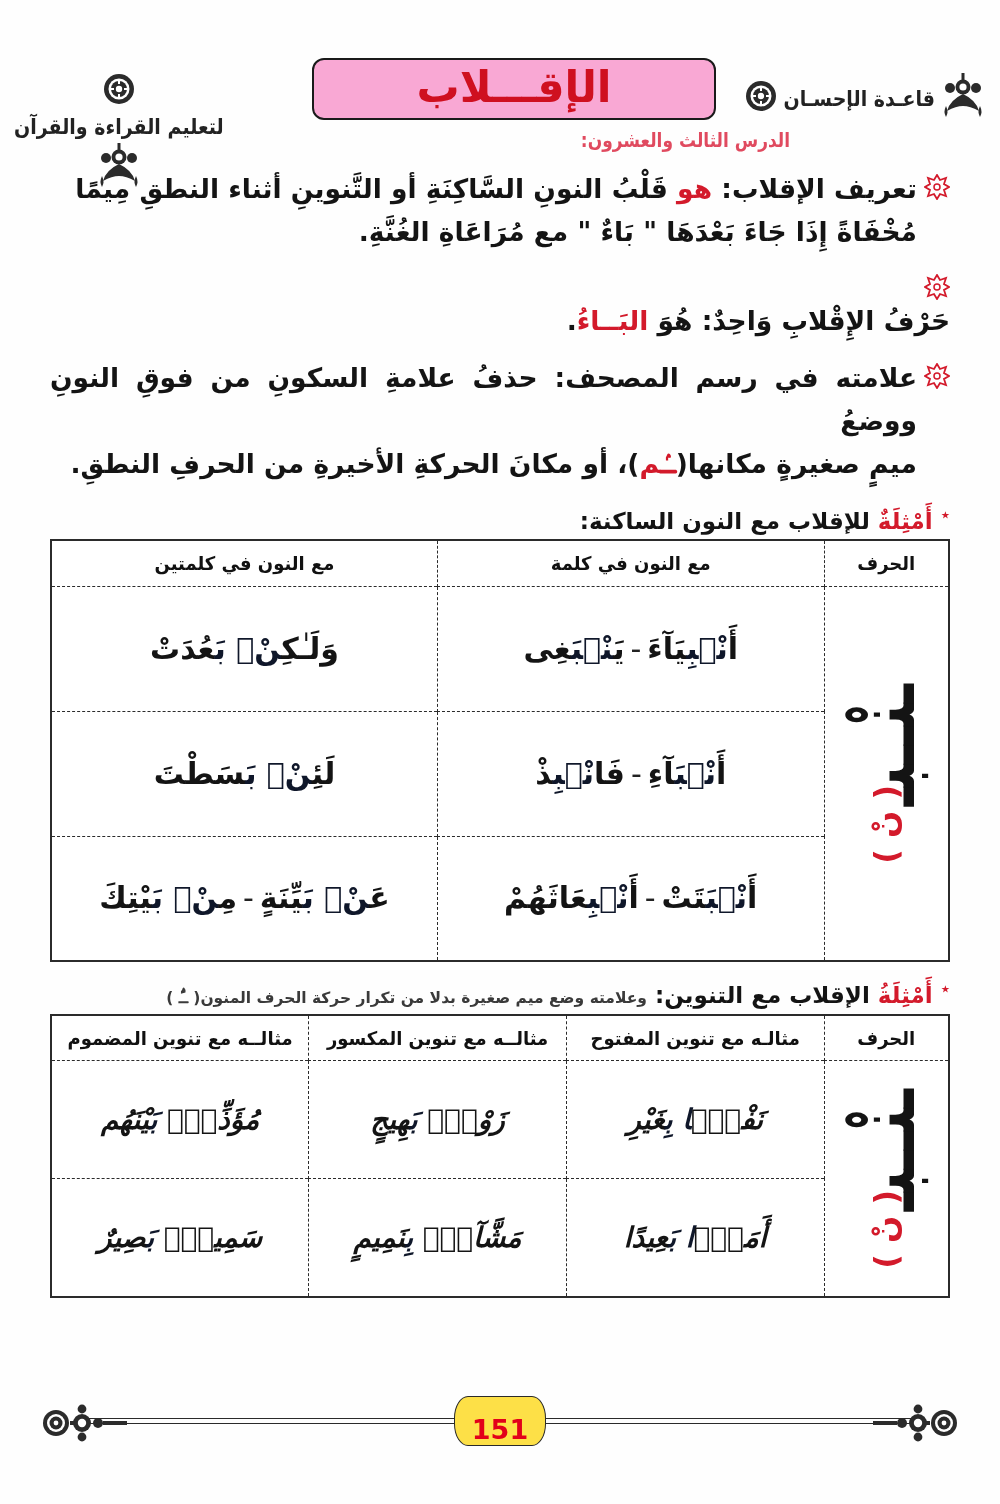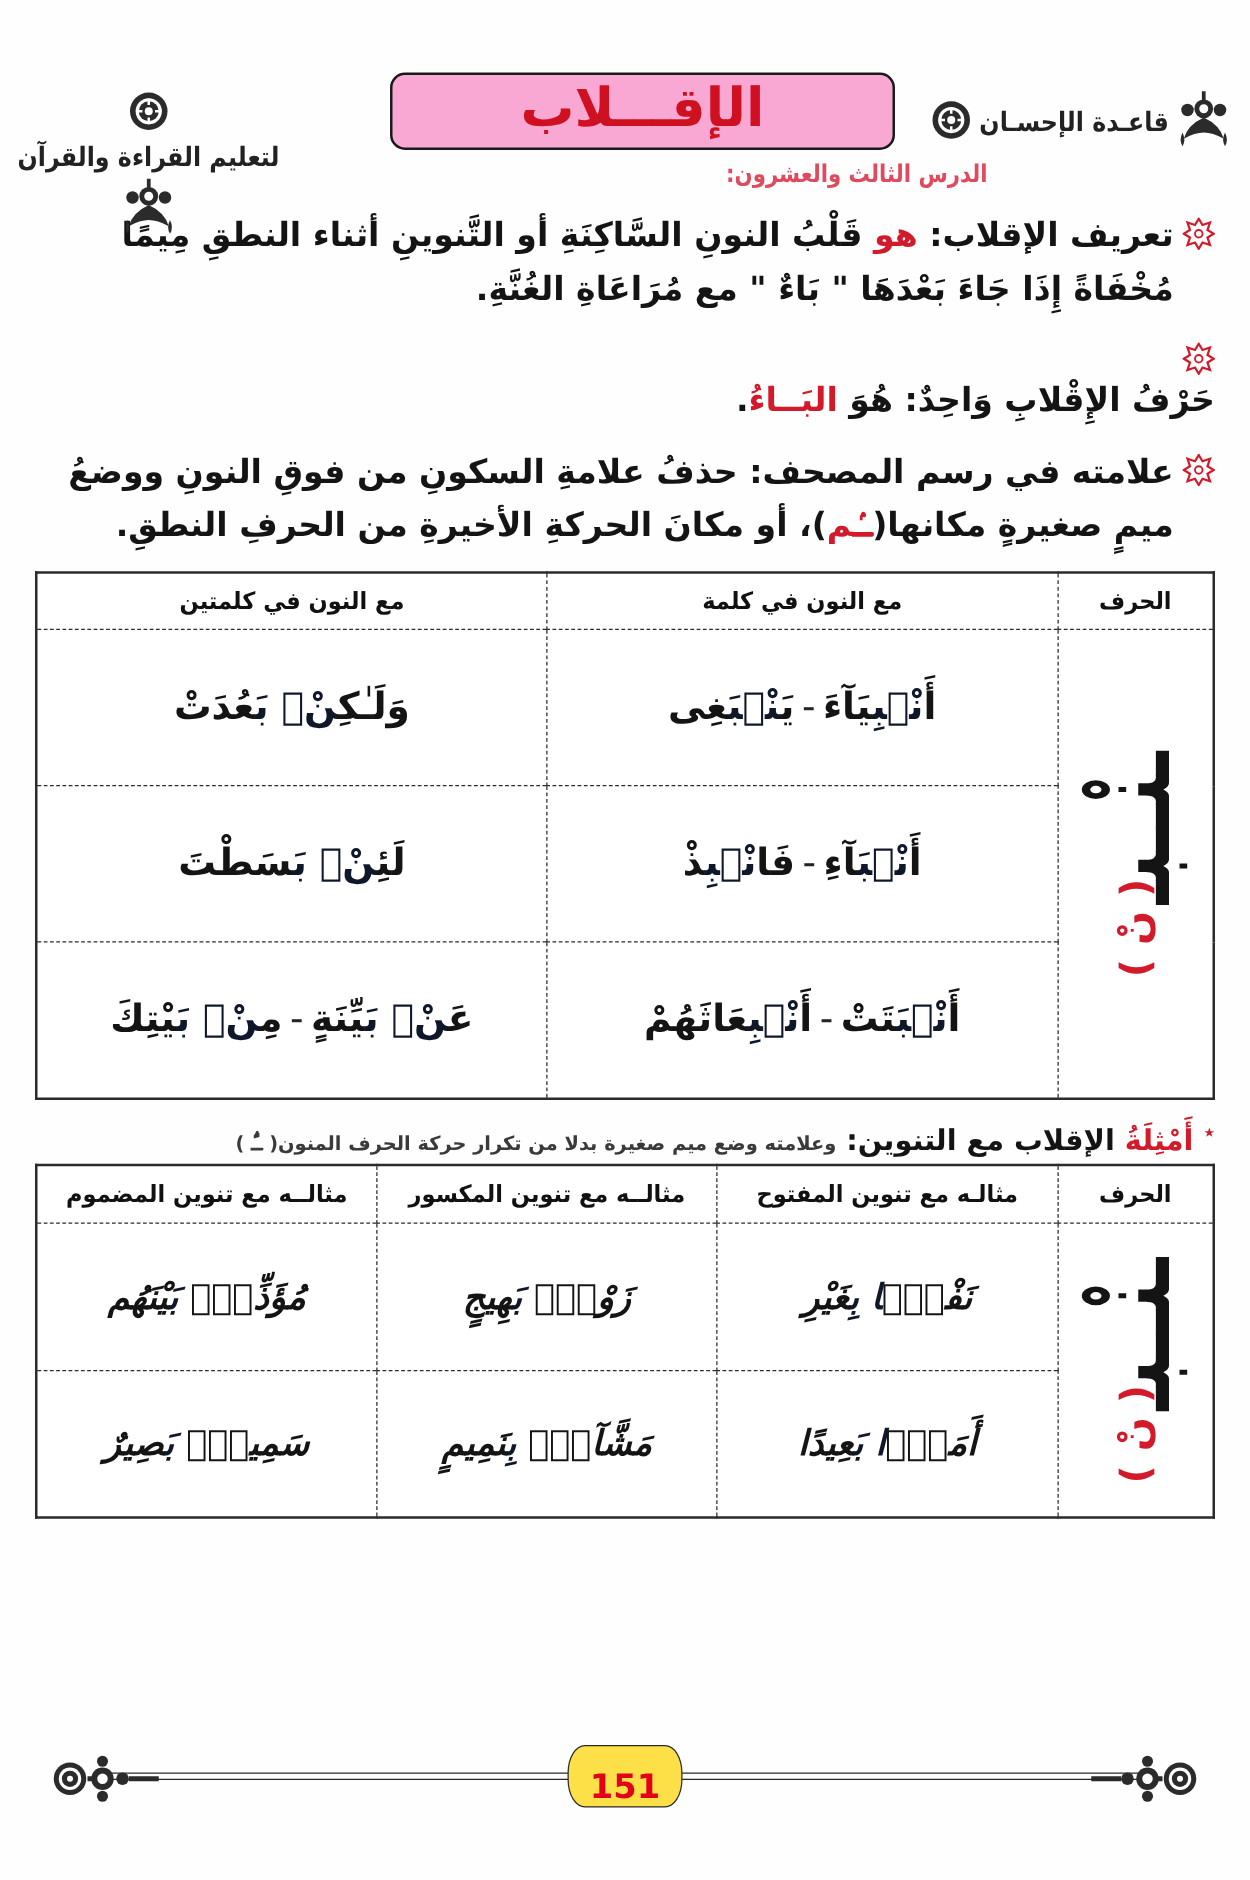--- a/index.html
+++ b/index.html
@@ -78,21 +78,21 @@
     font-weight: bold;
     color: #e04a5f;
     white-space: nowrap;
     transform: scaleY(1.15);
   }
 
   
   .content {
     position: absolute;
     top: 168px; right: 0; left: 0;
-    padding: 0 28px;
+    padding: 0 50px;
   }
   .bullet-block {
     display: flex;
     flex-direction: row;
     align-items: flex-start;
     margin-bottom: 14px;
   }
   .star {
     flex: 0 0 auto;
     width: 26px; height: 26px;
@@ -363,20 +363,25 @@
       </span>
       <div class="para">
         <span>علامته في رسم المصحف:</span>
         <span>حذفُ علامةِ السكونِ من فوقِ النونِ ووضعُ</span>
         <span class="p-line2">
           <span>ميمٍ صغيرةٍ مكانها(</span><span class="rd">ـۢم</span><span>)، أو مكانَ الحركةِ الأخيرةِ من الحرفِ النطقِ.</span>
         </span>
       </div>
     </div>
 
+    <div class="caption">
+      <span class="ast">٭</span>
+      <span class="hl">أَمْثِلَةٌ</span>
+      <span>للإقلاب مع النون الساكنة:</span>
+    </div>
 
     <table class="tbl tbl1">
       <thead>
         <tr>
           <th style="width:125px;">الحرف</th>
           <th>مع النون في كلمة</th>
           <th>مع النون في كلمتين</th>
         </tr>
       </thead>
       <tbody>

